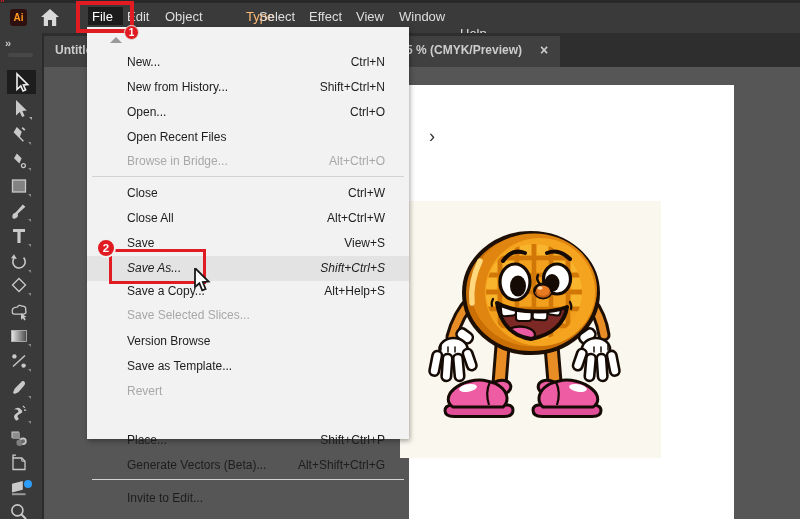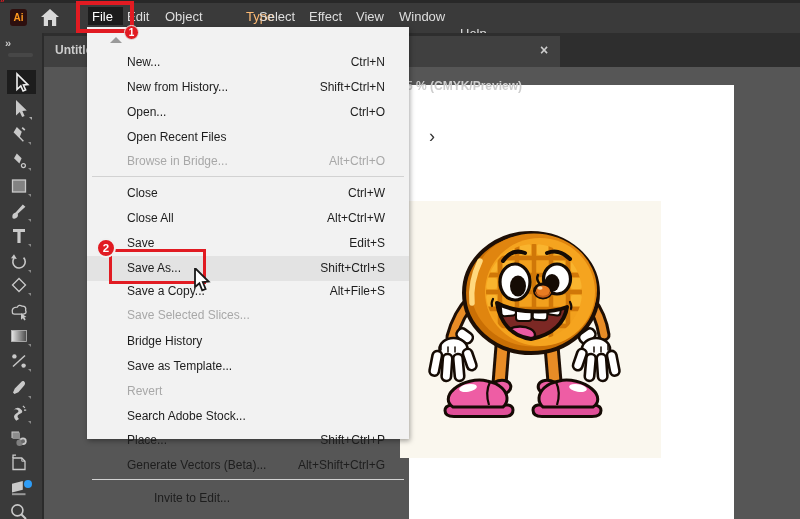--- a/index.html
+++ b/index.html
@@ -277,21 +277,21 @@
   <div class="abs menu-item" style="left:259px;top:9px;color:#dedede;font-size:13px;">Select</div>
   <div class="abs menu-item" style="left:309px;top:9px;color:#dedede;font-size:13px;">Effect</div>
   <div class="abs menu-item" style="left:356px;top:9px;color:#dedede;font-size:13px;">View</div>
   <div class="abs menu-item" style="left:399px;top:9px;color:#dedede;font-size:13px;">Window</div>
   <div class="abs menu-item" style="left:460px;top:26px;color:#dedede;font-size:13px;">Help</div>
 </div>
 
 <div class="abs" id="tabbar" style="left:44px;top:33px;width:756px;height:34px;background:#2e2e2e;">
   <div class="abs" style="left:0;top:3px;width:516px;height:31px;background:#404040;"></div>
   <div class="abs" style="left:11px;top:10px;color:#cdcdcd;font-size:12px;font-weight:bold;">Untitled</div>
-  <div class="abs" style="left:362px;top:10px;color:#cdcdcd;font-size:12px;font-weight:bold;margin-top:36px;">5 % (CMYK/Preview)</div>
+  <div class="abs" style="left:362px;top:10px;color:#cdcdcd;font-size:12px;font-weight:bold;">5 % (CMYK/Preview)</div>
   <div class="abs" style="left:496px;top:9px;color:#cdcdcd;font-size:14px;font-weight:bold;">×</div>
   </div>
 
 <div class="abs" id="dropdown" style="left:87px;top:27px;width:322px;height:412px;background:#f2f2f2;box-shadow:1px 2px 5px rgba(0,0,0,0.35);font-size:12px;color:#1d1d1d;">
 
   <svg class="abs" style="left:23px;top:10px;" width="12" height="6" viewBox="0 0 12 6">
       <path d="M6 0 L12 6 L0 6 Z" fill="#9a9a9a"></path>
     </svg>
 
   <div class="abs" style="left:0;top:229px;width:322px;height:25px;background:#e3e3e3;"></div>
@@ -319,55 +319,52 @@
   <div class="abs row" style="top:154px;">
       <span class="lb">Close</span>
       <span class="sc">Ctrl+W</span>
     </div>
   <div class="abs row" style="top:179px;">
       <span class="lb">Close All</span>
       <span class="sc">Alt+Ctrl+W</span>
     </div>
   <div class="abs row" style="top:204px;">
       <span class="lb">Save</span>
-      <span class="sc">Edit+S</span>
-    </div>
-  <div class="abs row" style="top:229px;">
+      <span class="sc">View+S</span>
+    </div>
+  <div class="abs row" style="top:229px;font-style:italic;">
       <span class="lb">Save As...</span>
       <span class="sc">Shift+Ctrl+S</span>
     </div>
   <div class="abs row" style="top:252px;">
       <span class="lb">Save a Copy...</span>
-      <span class="sc">Alt+File+S</span>
+      <span class="sc">Alt+Help+S</span>
     </div>
   <div class="abs row dis" style="top:276px;">
       <span class="lb">Save Selected Slices...</span>
     </div>
   <div class="abs row" style="top:302px;">
-      <span class="lb">Bridge History</span>
+      <span class="lb">Version Browse</span>
     </div>
   <div class="abs row" style="top:327px;">
       <span class="lb">Save as Template...</span>
     </div>
   <div class="abs row dis" style="top:352px;">
       <span class="lb">Revert</span>
-    </div>
-  <div class="abs row" style="top:377px;">
-      <span class="lb">Search Adobe Stock...</span>
     </div>
   <div class="abs row" style="top:401px;">
       <span class="lb">Place...</span>
       <span class="sc">Shift+Ctrl+P</span>
     </div>
   <div class="abs row" style="top:426px;">
       <span class="lb">Generate Vectors (Beta)...</span>
       <span class="sc">Alt+Shift+Ctrl+G</span>
     </div>
   <div class="abs sep" style="top:452px;"></div>
-  <div class="abs row" style="top:459px;margin-left:27px;">
+  <div class="abs row" style="top:459px;">
       <span class="lb">Invite to Edit...</span>
     </div>
   <div class="abs row" style="top:486px;">
       <span class="lb">Share for Review...</span>
     </div>
 </div>
 
 <div class="abs" style="left:109px;top:249px;width:97px;height:35px;border:3.5px solid #e11b22;box-sizing:border-box;z-index:30;"></div>
 <div class="abs" style="left:96px;top:238px;width:16px;height:16px;border-radius:50%;background:#e11b22;border:2px solid #f0f0f0;box-sizing:content-box;color:#fff;font-size:11.5px;font-weight:bold;text-align:center;line-height:16px;z-index:31;">2</div>
 <svg class="abs" style="left:193px;top:268px;z-index:32;" width="18" height="26" viewBox="0 0 18 26">

